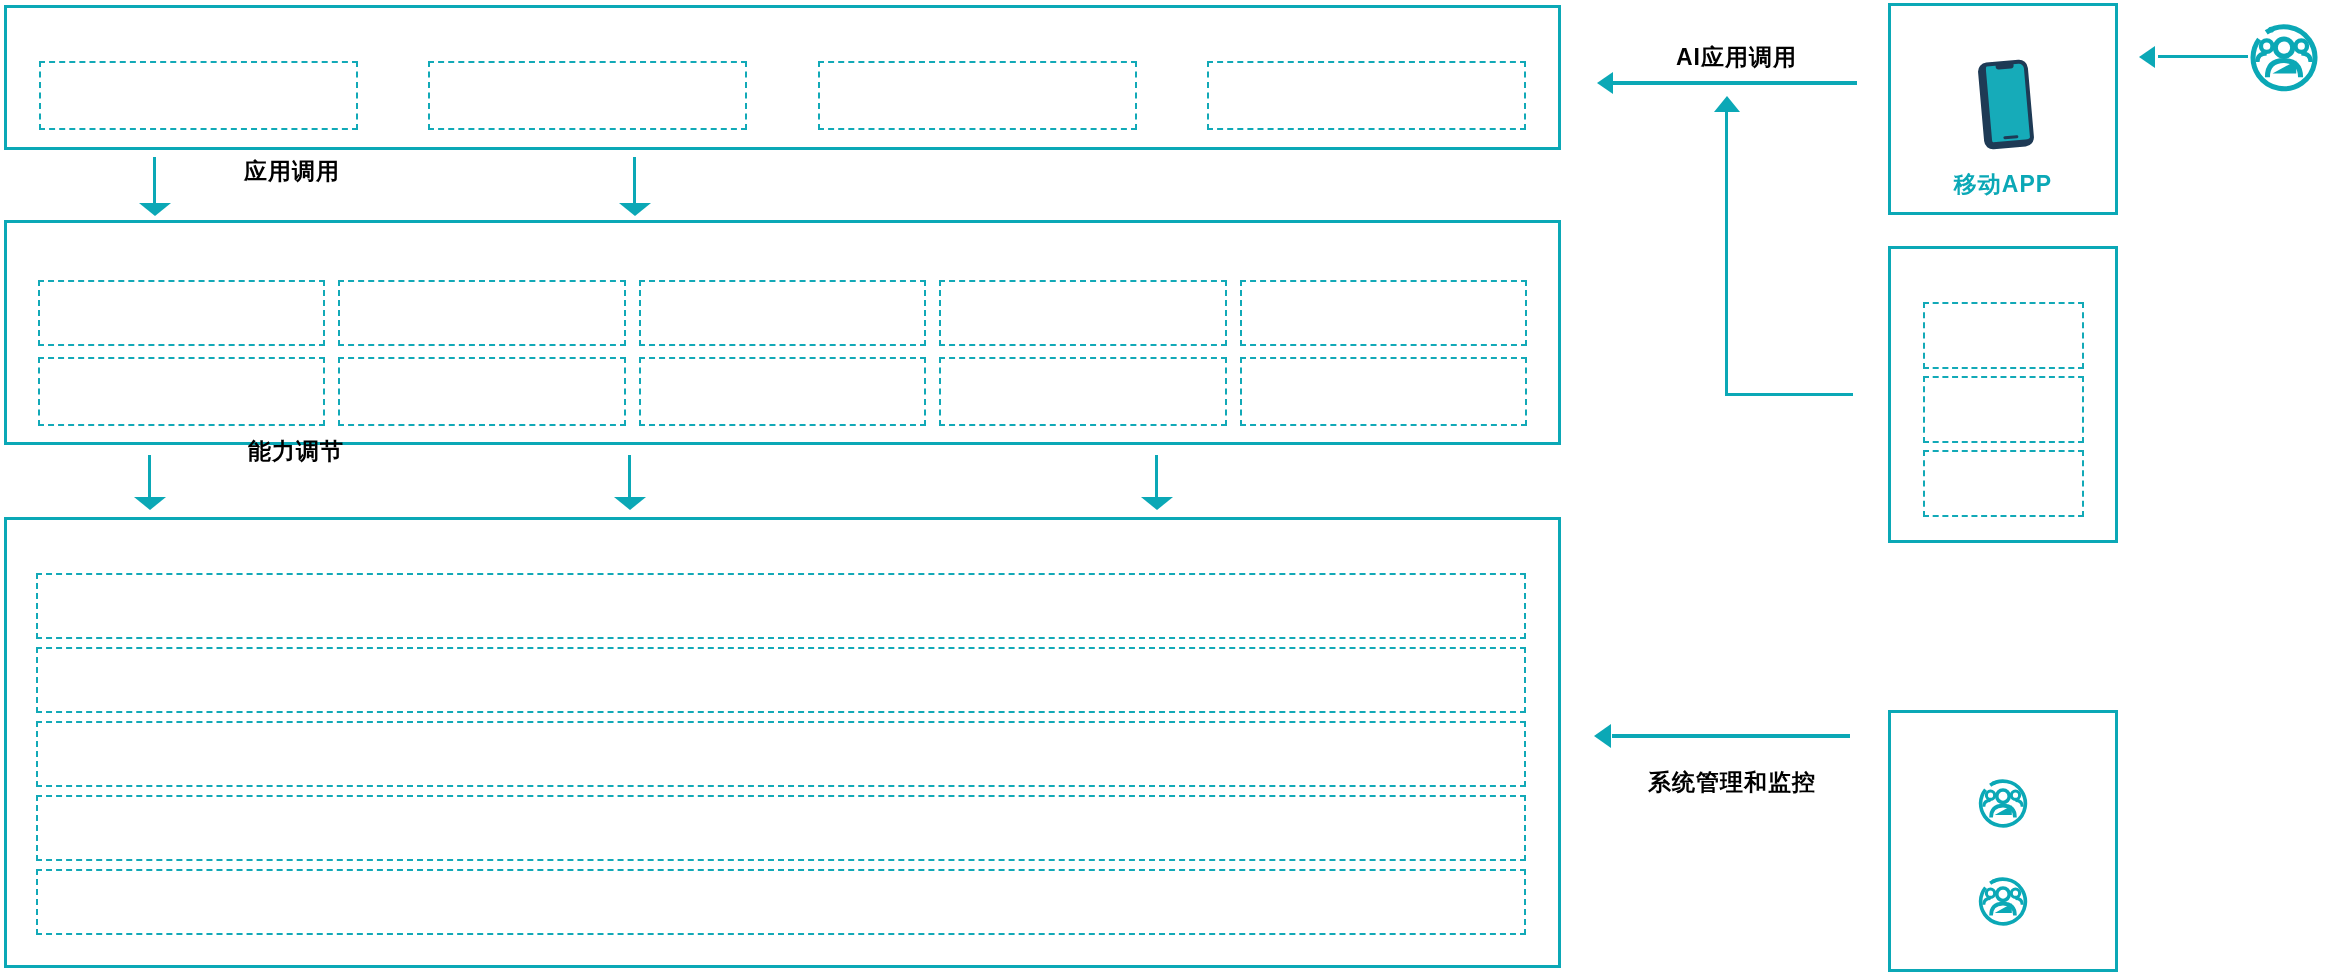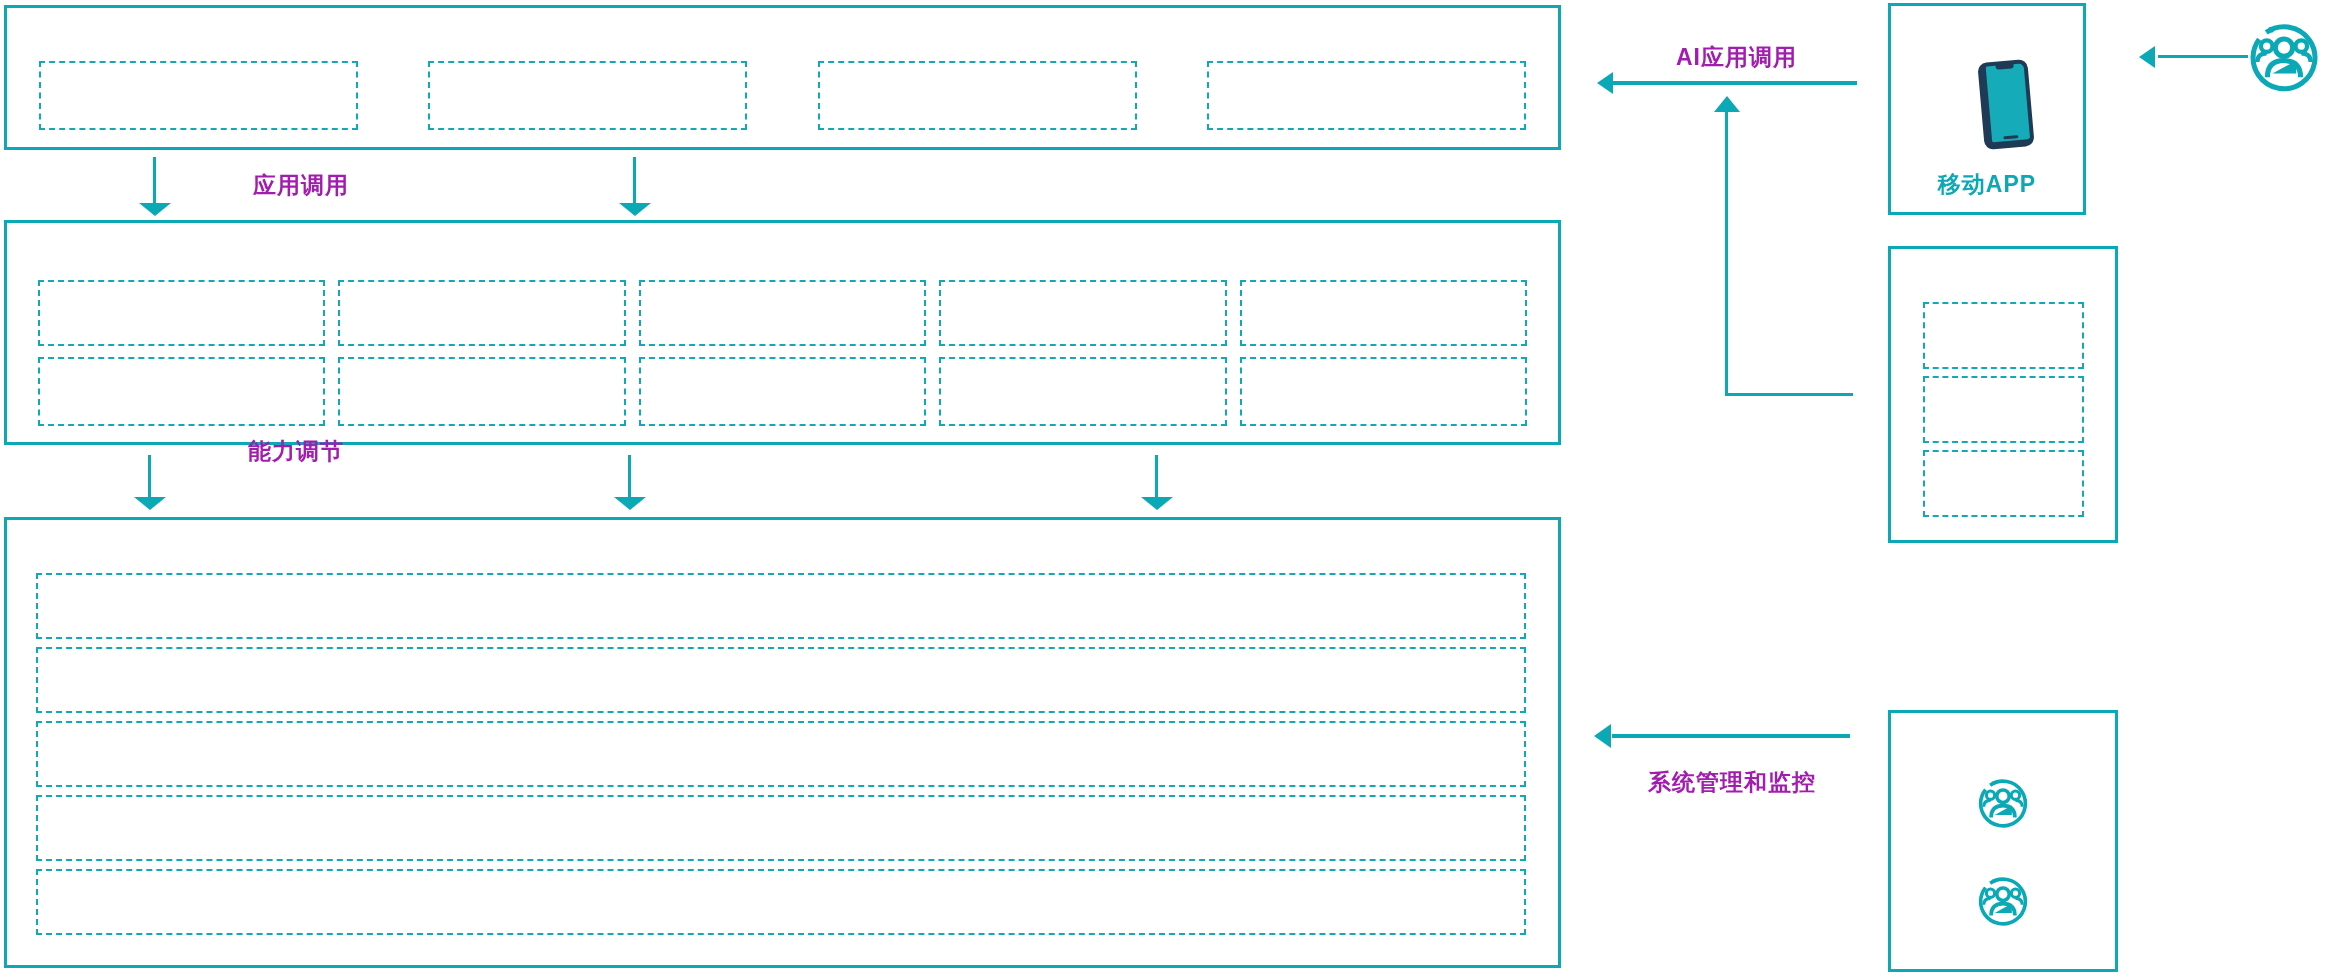--- a/index.html
+++ b/index.html
@@ -11,21 +11,21 @@
   .frame{
     position:absolute;box-sizing:border-box;background:#ffffff;
     border:3px solid #0ba8b6;
   }
   
   .ph{
     box-sizing:border-box;border:2px dashed #12a9b7;background:#ffffff;
   }
   
   .lbl{
-    position:absolute;color:#a21caf;font-weight:bold;font-size:23px;
+    position:absolute;color:#000000;font-weight:bold;font-size:23px;
     line-height:1;white-space:nowrap;letter-spacing:1px;
   }
   
   .hline,.vline{position:absolute;background:#0ba8b6;}
   
   .head-down{position:absolute;width:0;height:0;
     border-left:16px solid transparent;border-right:16px solid transparent;
     border-top:13px solid #0ba8b6;}
   .head-left{position:absolute;width:0;height:0;
     border-top:11px solid transparent;border-bottom:11px solid transparent;
@@ -111,21 +111,21 @@
     <div class="ph"></div>
         <div class="ph"></div>
         <div class="ph"></div>
       </div>
   </div>
 
   <div class="vline" style="left:153px;top:157px;width:3px;height:46px;"></div>
   <div class="head-down" style="left:139px;top:203px;"></div>
   <div class="vline" style="left:633px;top:157px;width:3px;height:46px;"></div>
   <div class="head-down" style="left:619px;top:203px;"></div>
-  <div class="lbl" style="left:244px;top:174px;margin-left:9px;">应用调用</div>
+  <div class="lbl" style="left:244px;top:160px;">应用调用</div>
 
   <div class="frame" style="left:4px;top:220px;width:1557px;height:225px;">
     <div class="row-mid r1">
       <div class="ph"></div>
     <div class="ph"></div>
         <div class="ph"></div>
         <div class="ph"></div>
         <div class="ph"></div>
       </div>
     <div class="row-mid r2">
@@ -146,21 +146,21 @@
   <div class="lbl" style="left:248px;top:440px;">能力调节</div>
 
   <div class="frame stack-bottom" style="left:4px;top:517px;width:1557px;height:451px;">
     <div class="ph"></div>
   <div class="ph"></div>
       <div class="ph"></div>
       <div class="ph"></div>
       <div class="ph"></div>
     </div>
 
-  <div class="frame" style="left:1888px;top:3px;width:198px;height:212px;">
+  <div class="frame" style="left:1888px;top:3px;width:230px;height:212px;">
     <div class="phone">
       <div class="notch"></div>
       <div class="homebar"></div>
     </div>
     <div class="mobile-label">移动APP</div>
   </div>
 
   <div class="frame stack-sdk" style="left:1888px;top:246px;width:230px;height:297px;">
     <div class="ph"></div>
   <div class="ph"></div>

